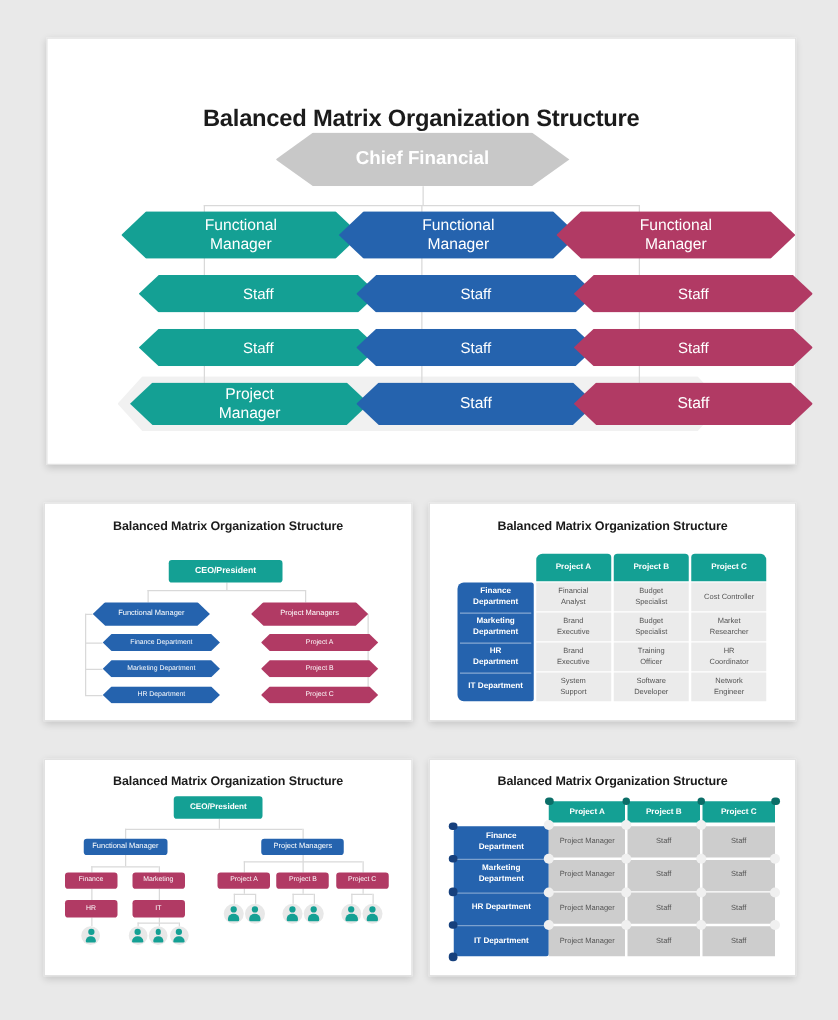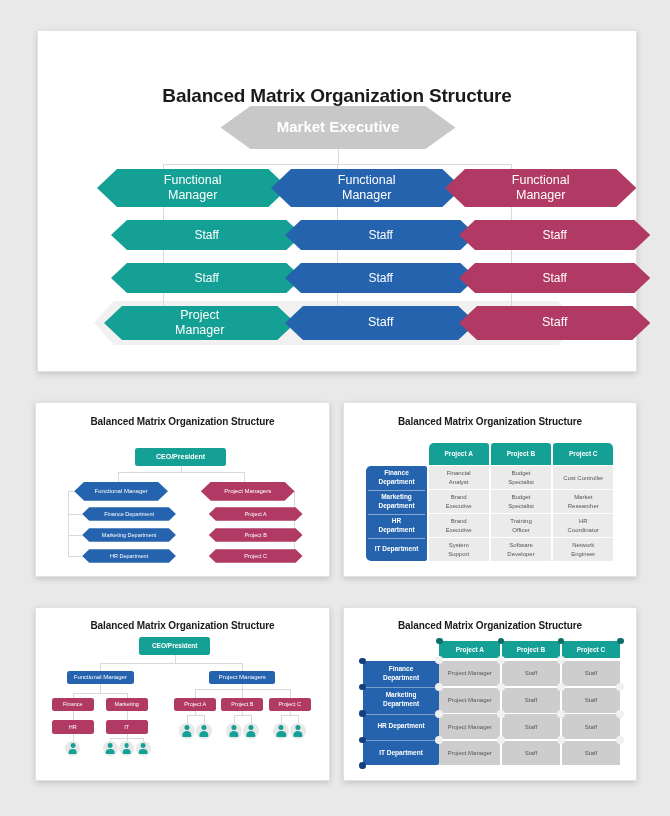--- a/index.html
+++ b/index.html
@@ -48,21 +48,21 @@
     <div class="line" style="left: 299px; top: 133px; width: 1px; height: 159px;"></div>
     <div class="hex" style="left: 233px; top: 138px; width: 132px; height: 38px; clip-path: polygon(20px 0px, calc(100% - 20px) 0px, 100% 50%, calc(100% - 20px) 100%, 20px 100%, 0px 50%); background: rgb(37, 99, 174); font-size: 12.5px; font-weight: 400;">Functional Manager</div>
     <div class="hex nowrap" style="left: 247px; top: 189px; width: 104px; height: 30px; clip-path: polygon(16px 0px, calc(100% - 16px) 0px, 100% 50%, calc(100% - 16px) 100%, 16px 100%, 0px 50%); background: rgb(37, 99, 174); font-size: 12px; font-weight: 400;">Staff</div>
     <div class="hex nowrap" style="left: 247px; top: 232px; width: 104px; height: 30px; clip-path: polygon(16px 0px, calc(100% - 16px) 0px, 100% 50%, calc(100% - 16px) 100%, 16px 100%, 0px 50%); background: rgb(37, 99, 174); font-size: 12px; font-weight: 400;">Staff</div>
     <div class="hex nowrap" style="left: 247px; top: 275px; width: 104px; height: 34px; clip-path: polygon(18px 0px, calc(100% - 18px) 0px, 100% 50%, calc(100% - 18px) 100%, 18px 100%, 0px 50%); background: rgb(37, 99, 174); font-size: 12.5px; font-weight: 400;">Staff</div>
     <div class="line" style="left: 473px; top: 133px; width: 1px; height: 159px;"></div>
     <div class="hex" style="left: 407px; top: 138px; width: 132px; height: 38px; clip-path: polygon(20px 0px, calc(100% - 20px) 0px, 100% 50%, calc(100% - 20px) 100%, 20px 100%, 0px 50%); background: rgb(177, 58, 100); font-size: 12.5px; font-weight: 400;">Functional Manager</div>
     <div class="hex nowrap" style="left: 421px; top: 189px; width: 104px; height: 30px; clip-path: polygon(16px 0px, calc(100% - 16px) 0px, 100% 50%, calc(100% - 16px) 100%, 16px 100%, 0px 50%); background: rgb(177, 58, 100); font-size: 12px; font-weight: 400;">Staff</div>
     <div class="hex nowrap" style="left: 421px; top: 232px; width: 104px; height: 30px; clip-path: polygon(16px 0px, calc(100% - 16px) 0px, 100% 50%, calc(100% - 16px) 100%, 16px 100%, 0px 50%); background: rgb(177, 58, 100); font-size: 12px; font-weight: 400;">Staff</div>
     <div class="hex nowrap" style="left: 421px; top: 275px; width: 104px; height: 34px; clip-path: polygon(18px 0px, calc(100% - 18px) 0px, 100% 50%, calc(100% - 18px) 100%, 18px 100%, 0px 50%); background: rgb(177, 58, 100); font-size: 12.5px; font-weight: 400;">Staff</div>
-    <div class="hex nowrap" style="left: 182.5px; top: 75px; width: 235px; height: 43px; clip-path: polygon(30px 0px, calc(100% - 30px) 0px, 100% 50%, calc(100% - 30px) 100%, 30px 100%, 0px 50%); background: rgb(200, 200, 200); font-size: 15px; font-weight: 700;">Market Executive</div>
+    <div class="hex nowrap" style="left: 182.5px; top: 75px; width: 235px; height: 43px; clip-path: polygon(30px 0px, calc(100% - 30px) 0px, 100% 50%, calc(100% - 30px) 100%, 30px 100%, 0px 50%); background: rgb(200, 200, 200); font-size: 15px; font-weight: 700;">Chief Financial</div>
   </section>
 
 <section class="card" id="s2" style="left:35px;top:402px;width:295px;height:175px">
   <div class="titleS" style="top:13px">Balanced Matrix Organization Structure</div>
 <div class="rrect" style="left: 99px; top: 45.3px; width: 91px; height: 17.5px; background: rgb(20, 160, 148); font-size: 7px; font-weight: 700;">CEO/President</div>
     <div class="line" style="left: 144.5px; top: 62.8px; width: 1px; height: 6.5px;"></div>
     <div class="line" style="left: 81.7px; top: 69.3px; width: 126.6px; height: 1px;"></div>
     <div class="line" style="left: 81.7px; top: 69.3px; width: 1px; height: 9.4px;"></div>
     <div class="hex nowrap" style="left: 38.2px; top: 78.7px; width: 87px; height: 19px; clip-path: polygon(10px 0px, calc(100% - 10px) 0px, 100% 50%, calc(100% - 10px) 100%, 10px 100%, 0px 50%); background: rgb(37, 99, 174); font-size: 6px; font-weight: 400;">Functional Manager</div>
     <div class="line" style="left: 32.3px; top: 88.2px; width: 1px; height: 64.7px;"></div>

